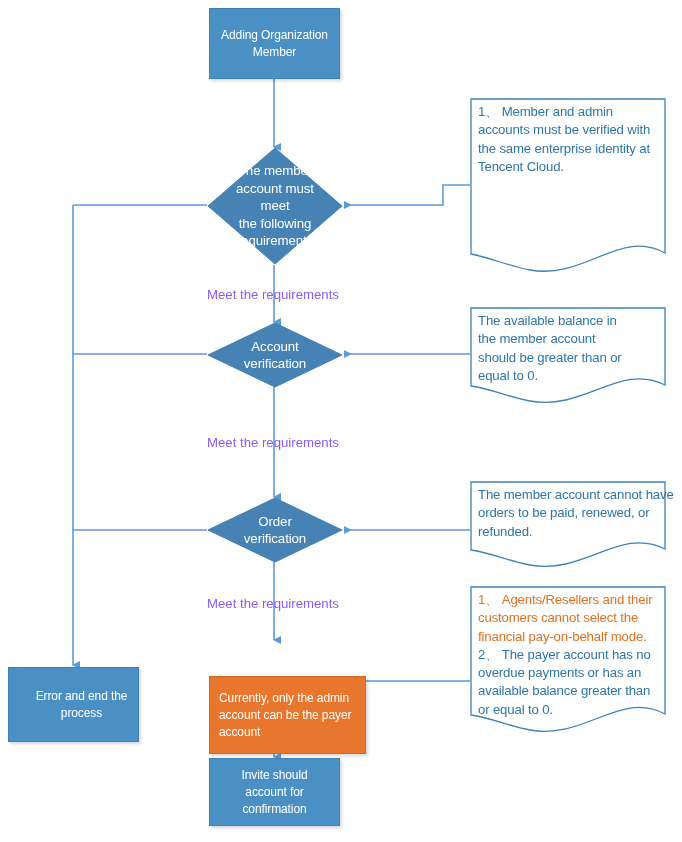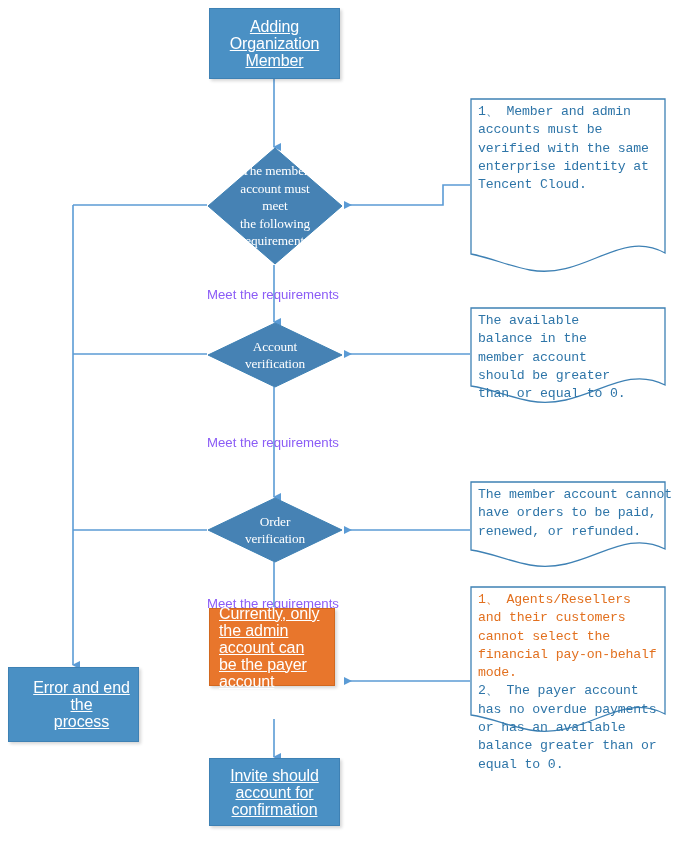--- a/index.html
+++ b/index.html
@@ -24,24 +24,23 @@
   }
 
   
   .node {
     position: absolute;
     display: flex;
     align-items: center;
     justify-content: center;
     text-align: center;
     color: #ffffff;
-    font-size: 16px;
+    font-size: 12px;
     line-height: 17px;
     letter-spacing: -0.1px;
-    text-decoration: underline;
   }
   .box {
     background: #4A90C4;
     border: 1px solid #3E81B4;
     box-shadow: 2px 2px 3px rgba(0,0,0,0.16);
     padding: 4px 8px;
   }
   .box.orange {
     background: #E8762C;
     border: 1px solid #D2681F;
@@ -62,36 +61,34 @@
     width: 100%; height: 100%;
     display: flex;
     align-items: center;
     justify-content: center;
     text-align: center;
     color: #ffffff;
     font-size: 13.3px;
     line-height: 17.5px;
     letter-spacing: -0.1px;
     padding: 0 22px;
-    font-family: Liberation Serif, serif;
   }
 
   
   .edge-label {
     position: absolute;
     color: #8b5cf6;
     font-size: 13.2px;
     line-height: 15px;
     white-space: nowrap;
   }
 
   
   .note {
     position: absolute;
-    font-family: Liberation Mono, monospace;
   }
   .note svg.shape { position: absolute; left: 0; top: 0; }
   .note .note-body {
     position: absolute;
     left: 8px; top: 5px;
     width: calc(100% - 14px);
     font-size: 13.2px;
     line-height: 18.3px;
     color: #2E75A8;
     letter-spacing: -0.15px;
@@ -172,21 +169,21 @@
   <div class="diamond" style="left:207px; top:497px; width:136px; height:66px;">
     <svg width="136" height="66">
       <polygon points="68,1 135,33 68,65 1,33" fill="#4682B4" stroke="#3E81B4" stroke-width="1"></polygon>
     </svg>
     <div class="dlabel" style="white-space:pre-line; padding:0 18px;">Order
 verification</div>
   </div>
 
   <div class="edge-label" style="left:207px; top:596px;">Meet the requirements</div>
 
-  <div class="node box orange" style="left:209px; top:608px; width:126px; height:78px;">
+  <div class="node box orange" style="left:209px; top:676px; width:157px; height:78px;">
     <span class="txt">Currently, only the admin account can be the payer account</span>
   </div>
 
   <div class="node box" style="left:209px; top:758px; width:131px; height:68px;">
     <span class="txt" style="white-space:pre-line;">Invite should
 account for
 confirmation</span>
   </div>
 
   <div class="node box" style="left:8px; top:667px; width:131px; height:75px;">

